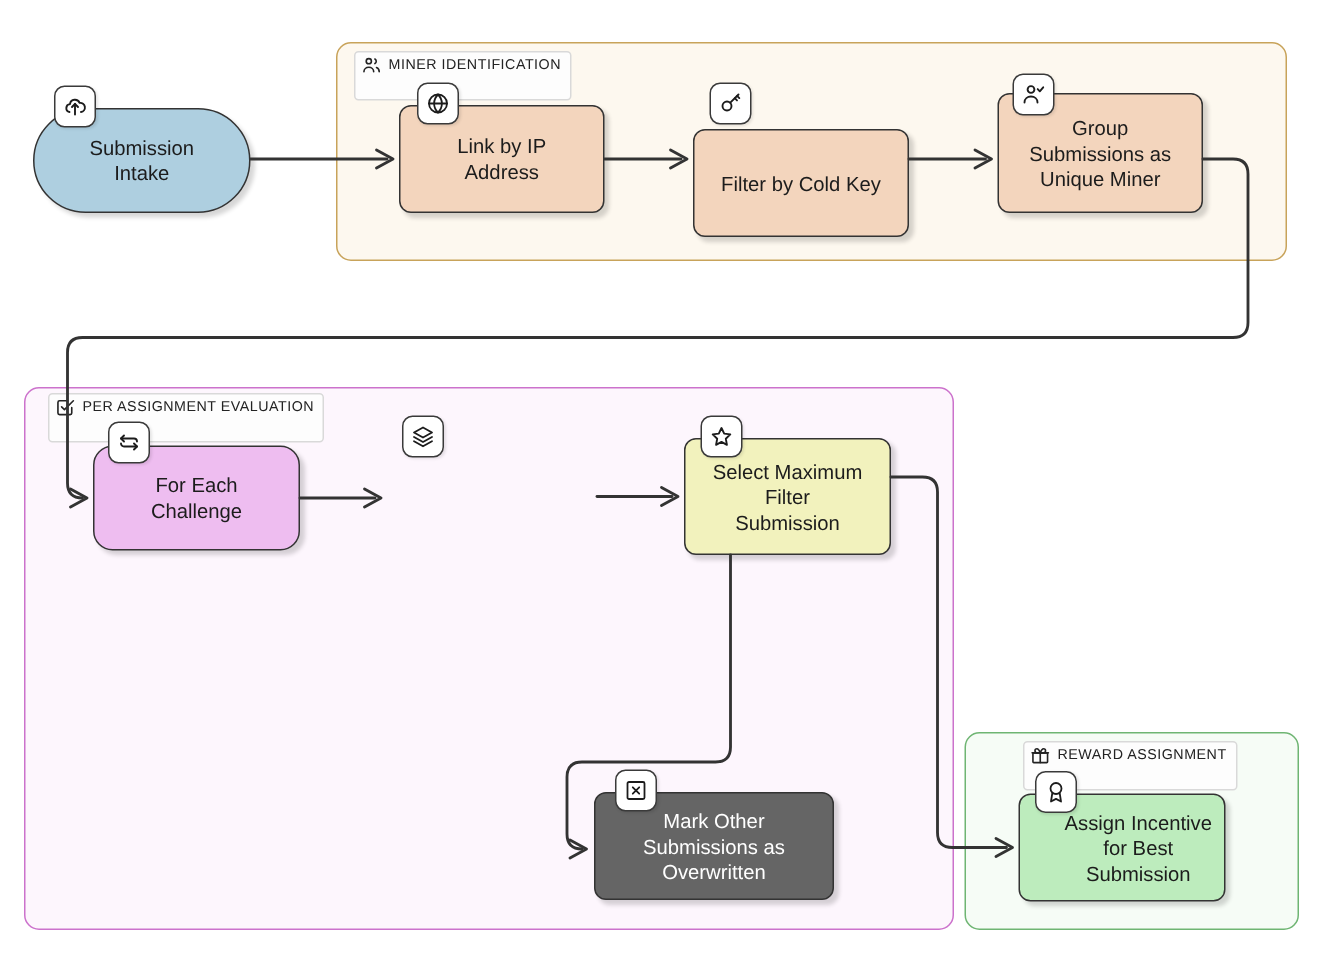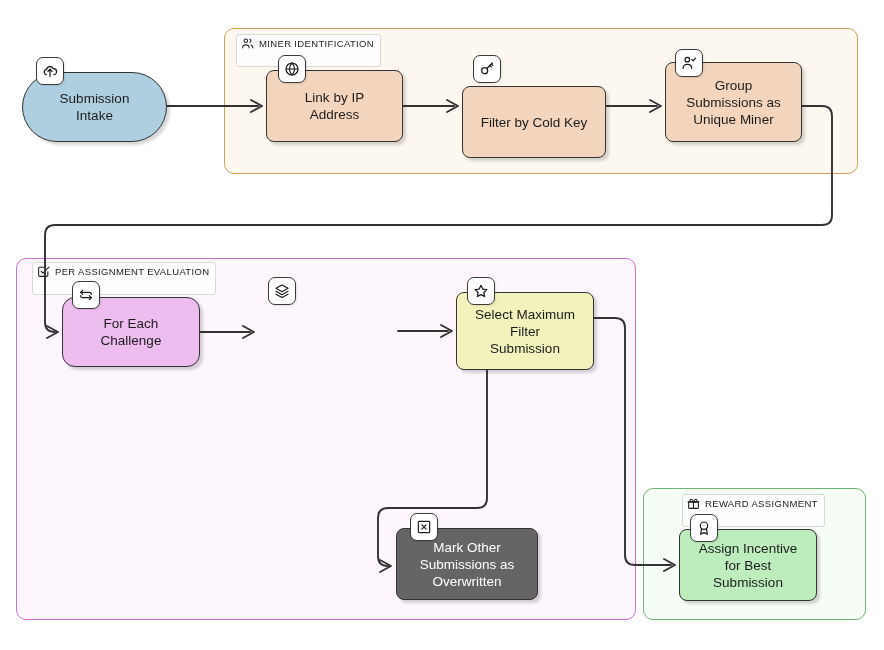--- a/index.html
+++ b/index.html
@@ -111,24 +111,24 @@
 
   #n-foreach     { left: 62px;  top: 297px; width: 138px; height: 70px;  background: #eebdf0; border-radius: 13px; }
   #b-foreach     { left: 72px;  top: 281px; }
 
   #n-aggregate   { left: 258px; top: 292px; width: 140px; height: 78px;  background: #eebdf0; }
   #b-aggregate   { left: 268px; top: 277px; }
 
   #n-select      { left: 456px; top: 292px; width: 138px; height: 78px;  background: #f2f2bd; }
   #b-select      { left: 467px; top: 277px; }
 
-  #n-mark        { left: 396px; top: 528px; width: 142px; height: 72px;  background: #656565; color: #ffffff; }
+  #n-mark        { left: 396px; top: 528px; width: 160px; height: 72px;  background: #656565; color: #ffffff; }
   #b-mark        { left: 410px; top: 513px; }
 
-  #n-assign      { left: 679px; top: 529px; width: 138px; height: 72px;  background: #bdecbd; }
+  #n-assign      { left: 679px; top: 529px; width: 138px; height: 72px;  background: #bdecbd; justify-content: flex-end; }
   #b-assign      { left: 690px; top: 514px; }
 
   
   #edges {
     position: absolute;
     left: 0; top: 0;
     width: 884px; height: 650px;
     pointer-events: none;
     z-index: 3;
   }

